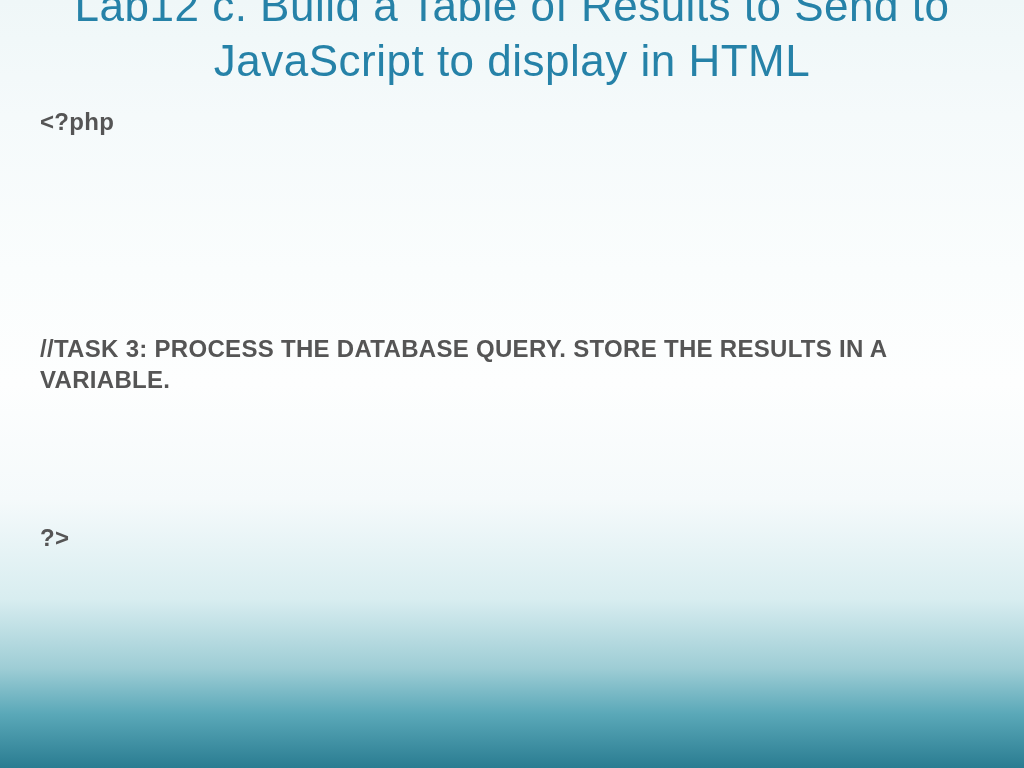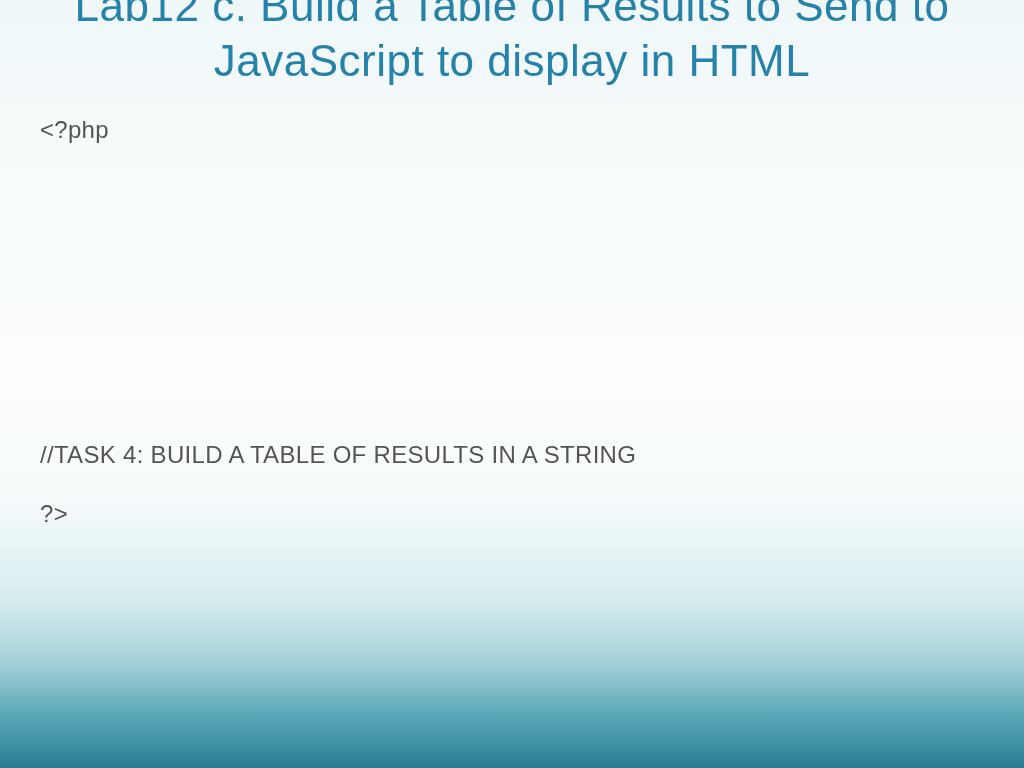--- a/index.html
+++ b/index.html
@@ -31,25 +31,25 @@
       color: #2682a8;
       font-size: 44px;
       font-weight: 400;
       text-align: center;
       line-height: 1.25;
       letter-spacing: 0.5px;
       margin-top: -22px;
       font-family: "Segoe UI Light", "Lucida Sans Unicode", Arial, sans-serif;
     }
     .content {
-      margin-top: 26px;
+      margin-top: 18px;
       color: #555555;
       font-size: 24px;
       line-height: 1.3;
-      font-weight: 400;
+      font-weight: 700;
       letter-spacing: 0.3px;
     }
     .code-line {
       display: block;
       white-space: pre-wrap;
     }
     .gap {
       height: 98px;
     }
     .gap-small {
@@ -59,18 +59,18 @@
 </head>
 <body>
 
 <div class="slide">
   <h1 class="title">Lab12 c. Build a Table of Results to Send to JavaScript to display in HTML</h1>
 
   <div class="content">
     <span class="code-line">&lt;?php</span>
     <div class="gap"></div>
     <div class="gap"></div>
+    <span class="code-line">//TASK 3: PROCESS THE DATABASE QUERY. STORE THE RESULTS IN A VARIABLE.</span>
     <div class="gap"></div>
-    <span class="code-line">//TASK 4: BUILD A TABLE OF RESULTS IN A STRING</span>
     <div class="gap-small"></div>
     <span class="code-line">?&gt;</span>
   </div>
 </div>
 
 </body></html>

